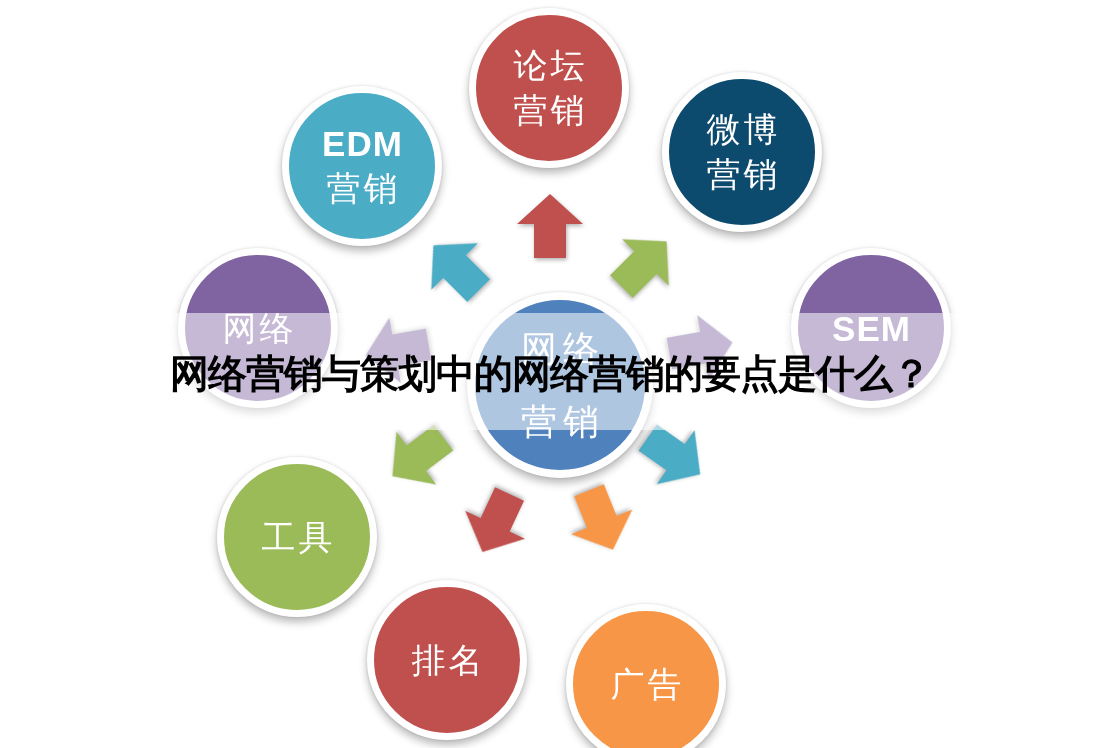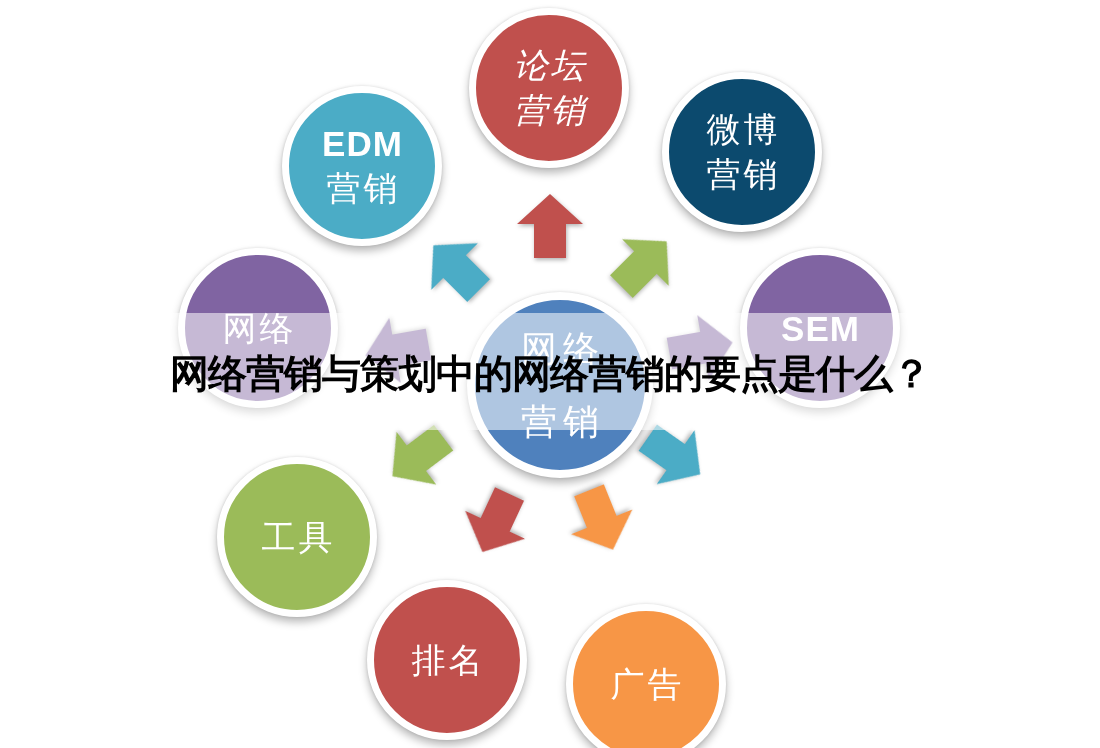--- a/index.html
+++ b/index.html
@@ -58,21 +58,21 @@
   .latin-first .line:first-child {
     font-weight: 700;
     letter-spacing: 1px;
     padding-left: 1px;
     font-size: 35px;
   }
   .n-forum   { left: 469px; top:   8px; }
   .n-edm     { left: 282px; top:  86px; }
   .n-weibo   { left: 662px; top:  72px; }
   .n-media   { left: 178px; top: 248px; }
-  .n-sem     { left: 740px; top: 248px; }
+  .n-sem     { left: 791px; top: 248px; }
   .n-comm    { left: 217px; top: 457px; }
   .n-seo     { left: 730px; top: 450px; }
   .n-bidding { left: 367px; top: 580px; }
   .n-adnet   { left: 566px; top: 604px; }
 
   .center-node {
     width: 186px;
     height: 186px;
     border-width: 8px;
     left: 467px;
@@ -151,21 +151,21 @@
     <svg viewBox="0 0 66 64">
         <polygon points="33,0 66,30 49,30 49,64 17,64 17,30 0,30" fill="currentColor"></polygon>
       </svg>
   </div>
   <div class="arrow a-seo" style="color: rgb(75, 172, 198);">
     <svg viewBox="0 0 66 64">
         <polygon points="33,0 66,30 49,30 49,64 17,64 17,30 0,30" fill="currentColor"></polygon>
       </svg>
   </div>
 
-  <div class="node n-forum" style="background-color: rgb(192, 80, 77); font-style: italic;">
+  <div class="node n-forum" style="background-color: rgb(192, 80, 77);">
     <div class="line">论坛</div>
     <div class="line">营销</div>
   </div>
   <div class="node n-edm latin-first" style="background-color: rgb(75, 172, 198);">
     <div class="line">EDM</div>
     <div class="line">营销</div>
   </div>
   <div class="node n-weibo" style="background-color: #0c4a6e;">
     <div class="line">微博</div>
     <div class="line">营销</div>

